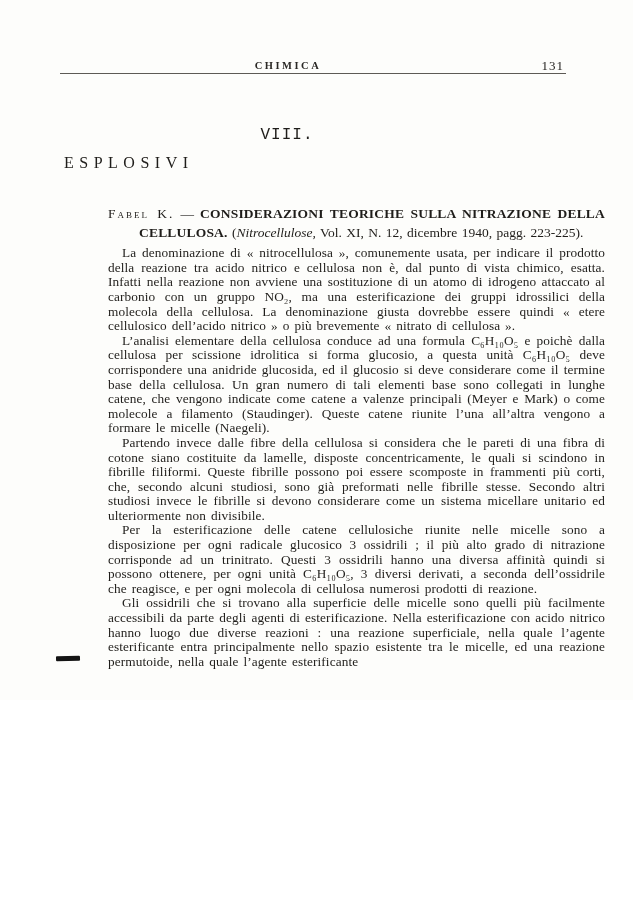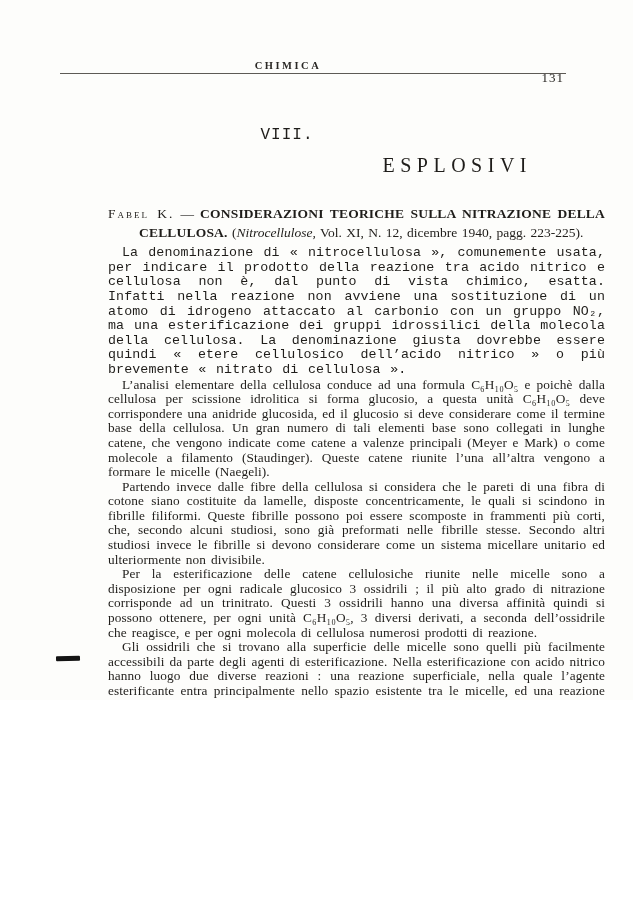--- a/index.html
+++ b/index.html
@@ -31,21 +31,21 @@
     left: 0;
     width: 448px;           
     text-align: center;
     font-size: 10.5px;
     font-weight: bold;
     letter-spacing: 2.5px;
     color: #2a2825;
   }
   .page-number {
     position: absolute;
-    top: 12px;
+    top: 0;
     right: 1px;
     font-size: 13px;
     letter-spacing: 1px;
   }
   .head-rule {
     position: absolute;
     top: 73px;
     left: 60px;
     width: 506px;
     height: 1.4px;
@@ -61,22 +61,22 @@
     text-align: center;
     font-size: 16px;
     letter-spacing: 1px;
     font-family: Liberation Mono, monospace;
   }
   .section-title {
     position: absolute;
     top: 154px;
     left: 64px;
     width: 468px;
-    text-align: right;
-    font-size: 20px;
+    text-align: left;
+    font-size: 16px;
     letter-spacing: 5.5px;
   }
 
   
   .text-block {
     position: absolute;
     top: 205px;
     left: 64px;
     width: 497px;
     text-align: justify;
@@ -104,21 +104,20 @@
   .body-text p {
     margin: 0;
     font-size: 13.3px;
     line-height: 14.6px;
     text-indent: 14px;
     word-spacing: 1.5px;
     letter-spacing: 0.1px;
   }
   .body-text p:first-child {
     margin-top: 4px;
-    font-family: Liberation Mono, monospace;
   }
 
   
   .margin-ink-mark {
     position: absolute;
     top: 656px;
     left: 56px;
     width: 24px;
     height: 4.5px;
     background: #141414;

